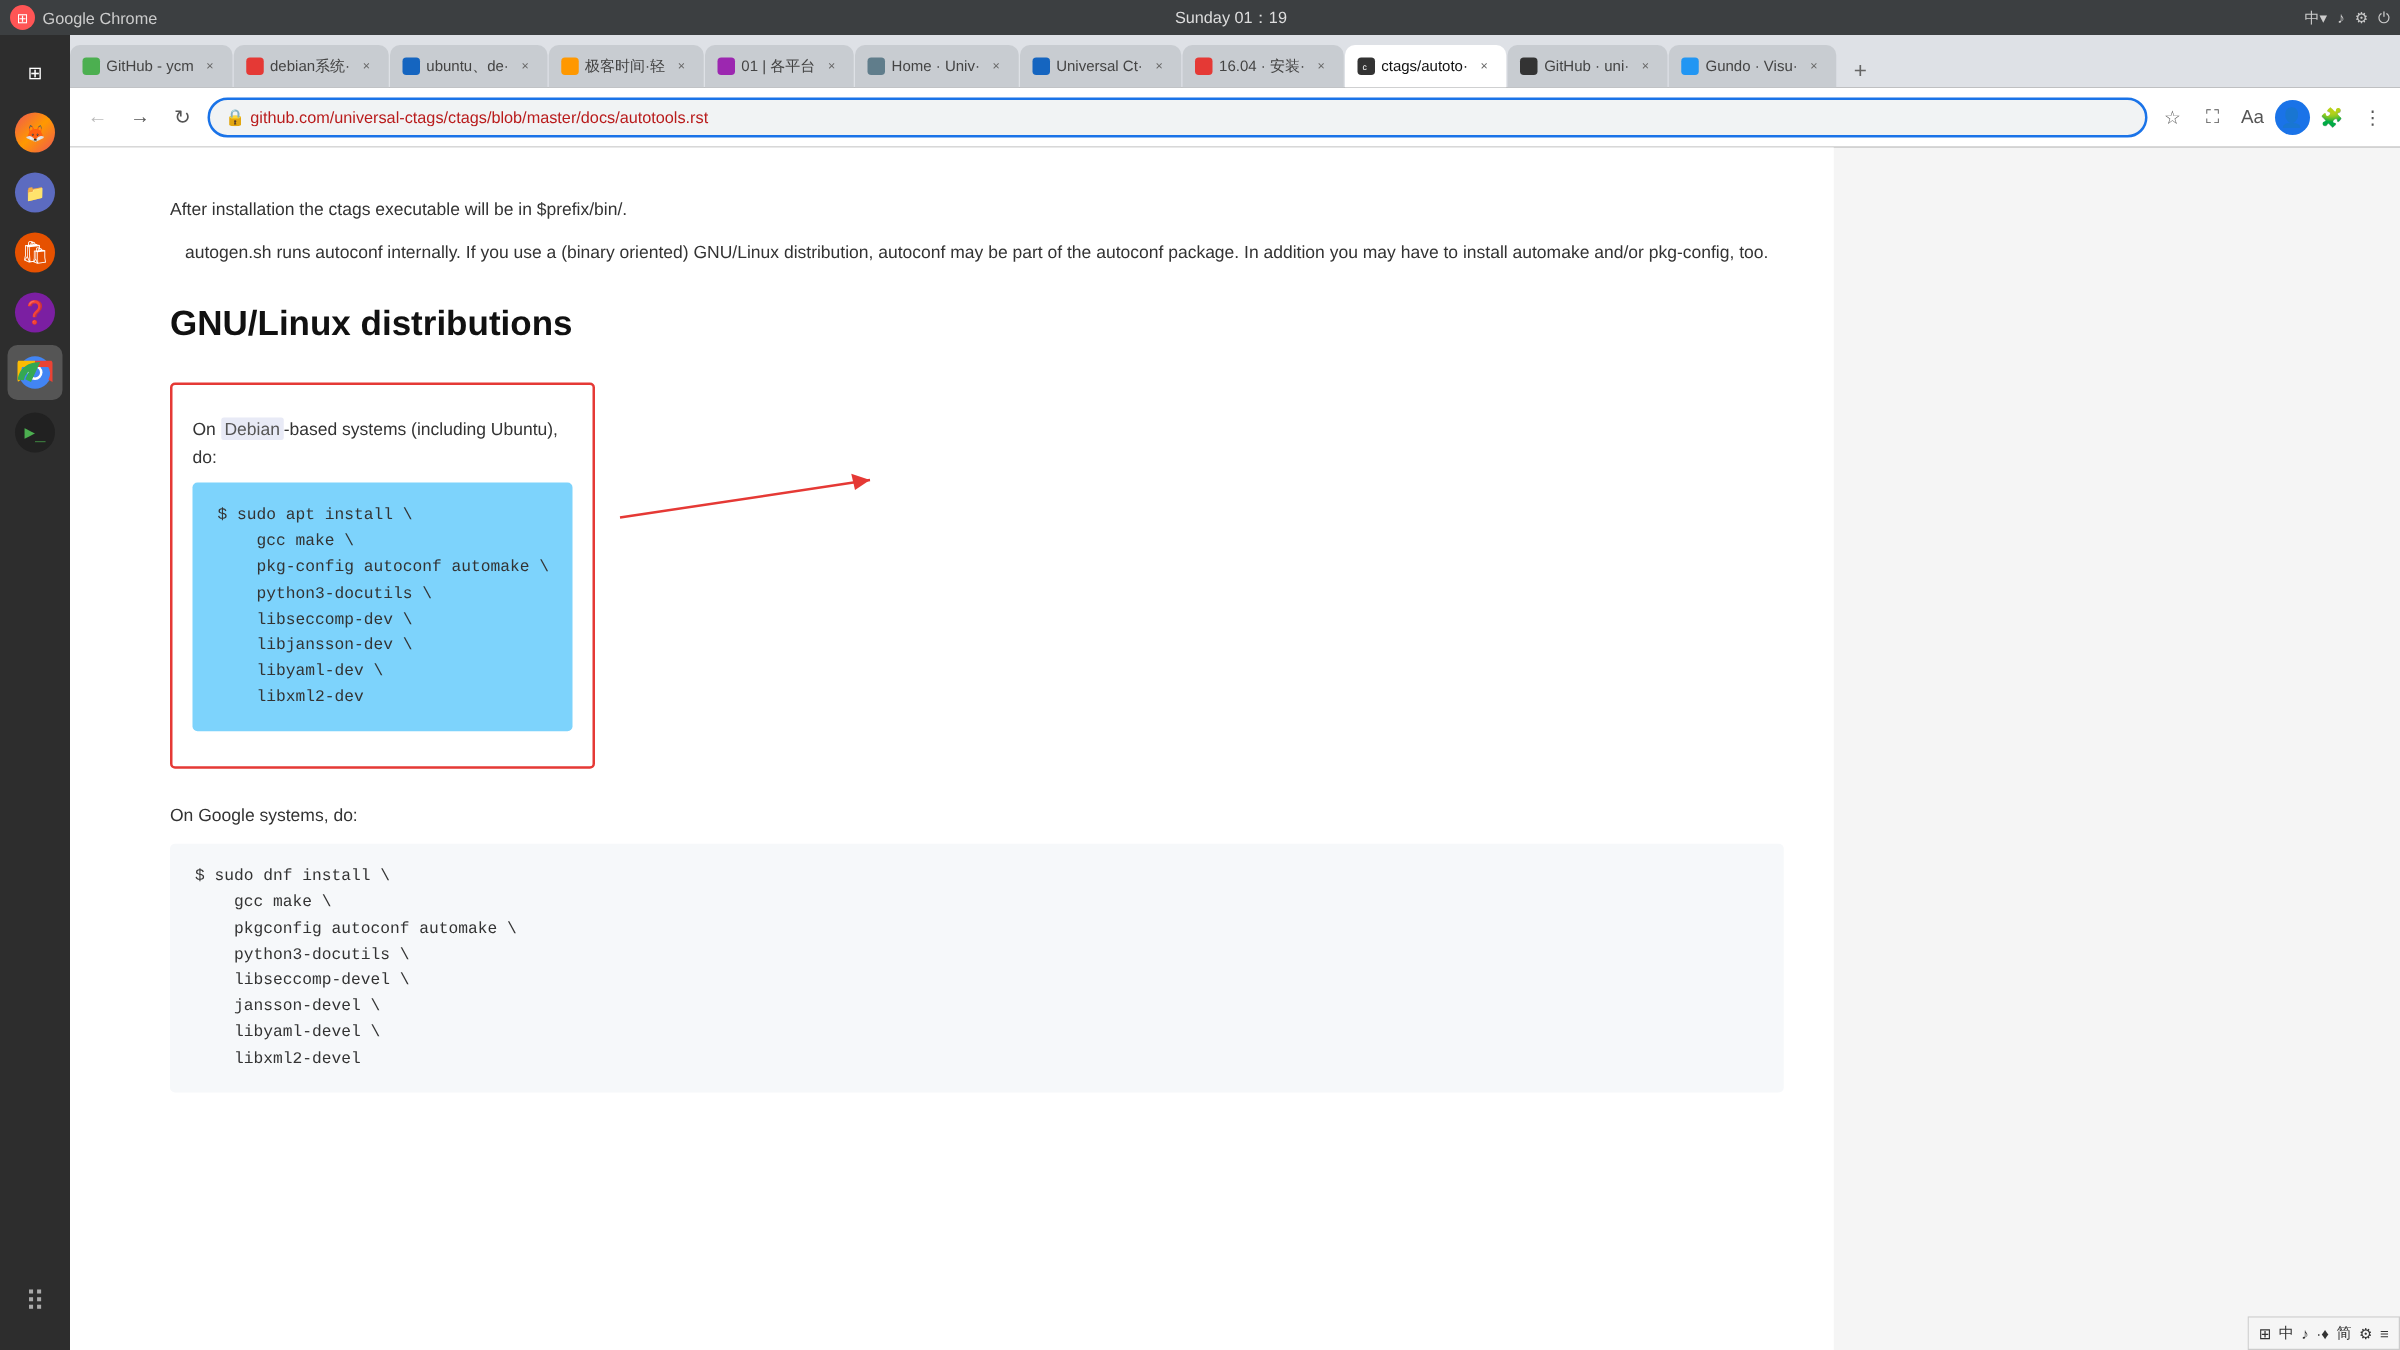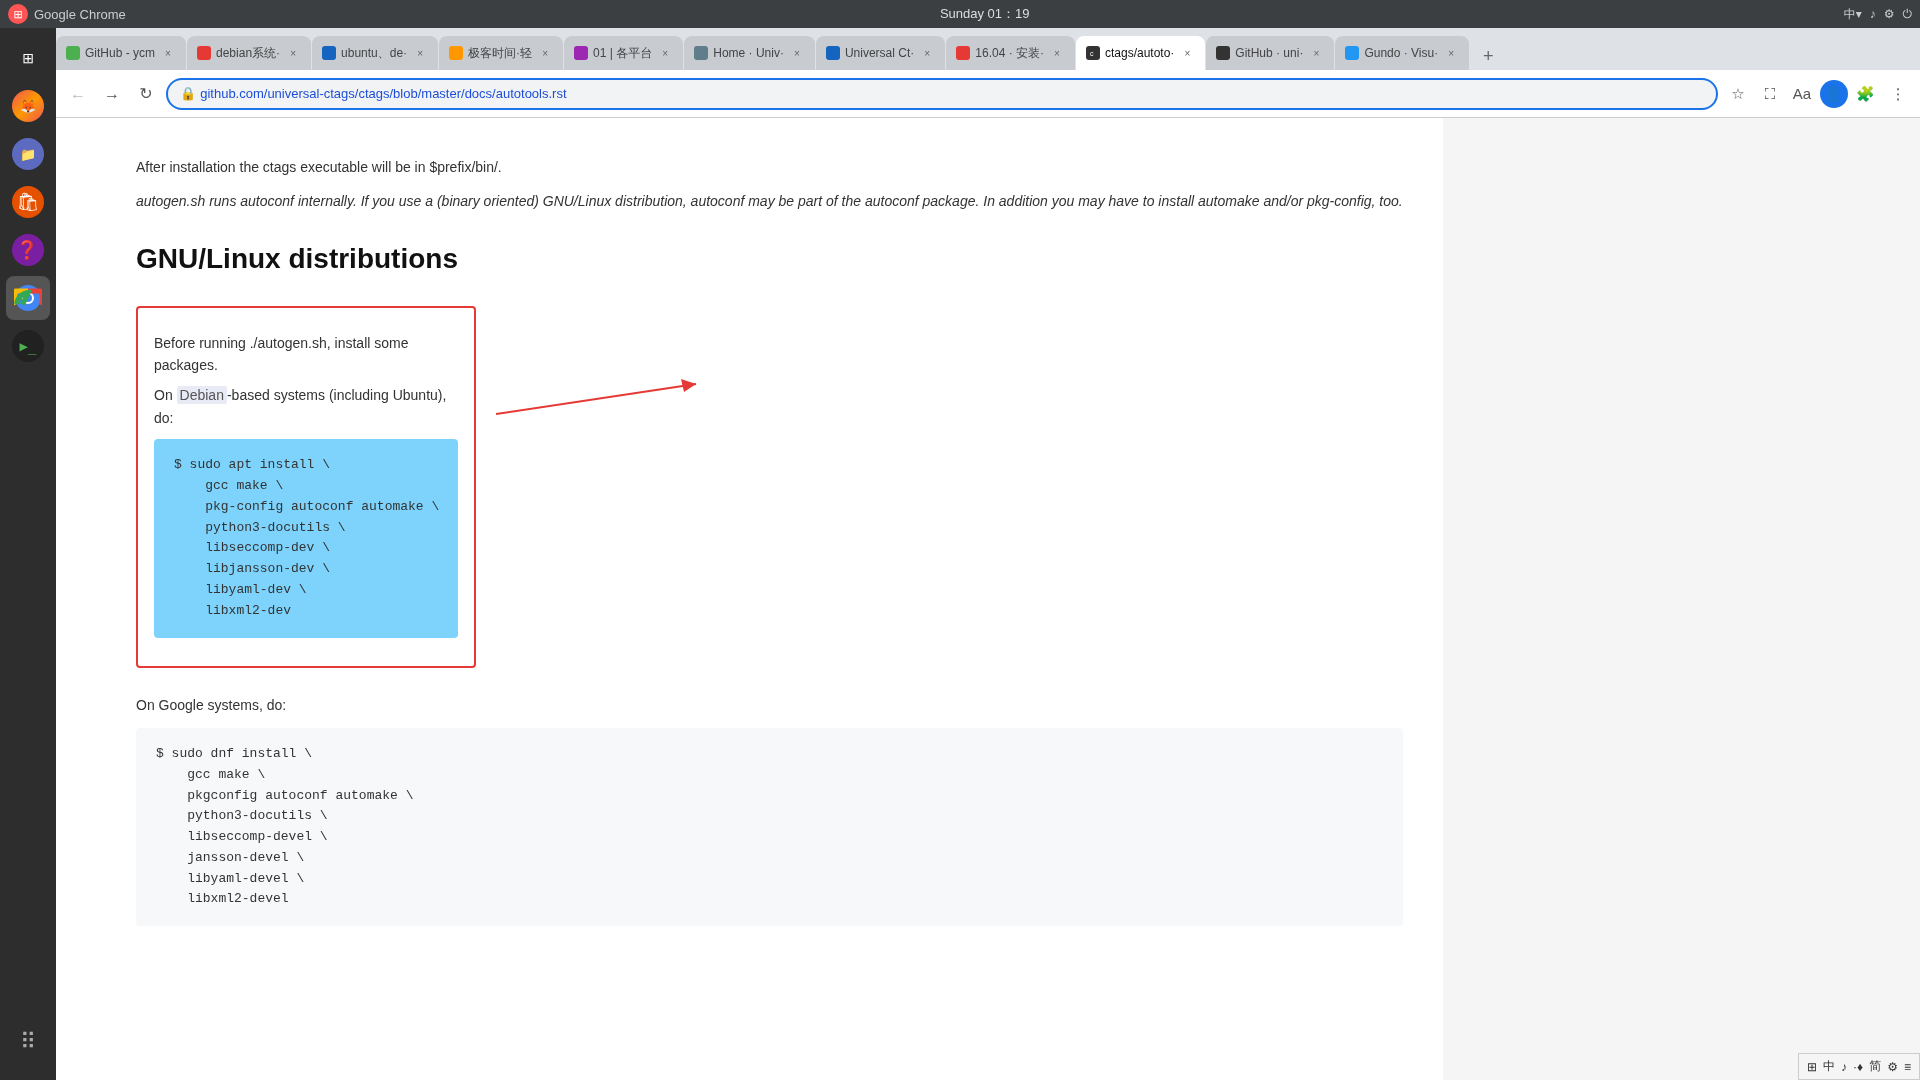--- a/index.html
+++ b/index.html
@@ -241,46 +241,45 @@
     </div>
     <div class="tab-new">+</div>
   </div>
 
   <div class="address-bar">
     <div class="nav-btn disabled">←</div>
     <div class="nav-btn">→</div>
     <div class="nav-btn">↻</div>
     <div class="url-bar">
       <span style="color:#666; margin-right:4px;">🔒</span>
-      <span style="color:#1d4ed8;">github.com/universal-ctags/ctags/blob/master/docs/autotools.rst</span>
+      <span style="color:#b91c1c;">github.com/universal-ctags/ctags/blob/master/docs/autotools.rst</span>
     </div>
     <div class="toolbar-right">
       <div class="toolbar-icon">☆</div>
       <div class="toolbar-icon">⛶</div>
       <div class="toolbar-icon">Aa</div>
       <div class="toolbar-icon" style="background:#1a73e8; color:white; border-radius:50%; width:28px; height:28px;">👤</div>
       <div class="toolbar-icon">🧩</div>
       <div class="toolbar-icon">⋮</div>
     </div>
   </div>
 
   <div style="display:flex; background:#f5f5f5; height: calc(1080px - 28px - 42px - 48px);">
 
     <div class="page-content" style="padding-left: 80px;">
 
 
       <p>After installation the ctags executable will be in $prefix/bin/.</p>
 
-      <p style="margin: 12px 0; font-style: italic;">autogen.sh runs autoconf internally. If you use a (binary oriented) GNU/Linux distribution, autoconf may be part of the autoconf package. In addition you may have to install automake and/or pkg-config, too.</p>
+      <p style="margin: 12px 12px;">autogen.sh runs autoconf internally. If you use a (binary oriented) GNU/Linux distribution, autoconf may be part of the autoconf package. In addition you may have to install automake and/or pkg-config, too.</p>
 
       <h2>GNU/Linux distributions</h2>
 
       <div class="content-row">
         <div class="highlighted-box">
-          <p>Before running ./autogen.sh, install some packages.</p>
           <p style="margin-top:8px;">
             On <span style="background:#e8eaf6; padding:1px 3px; border-radius:2px; color:#555;">Debian</span>-based systems (including Ubuntu), do:
           </p>
           <div class="code-block" style="margin-top:10px; background:#7dd3fc;">
             <pre>$ sudo apt install \
     gcc make \
     pkg-config autoconf automake \
     python3-docutils \
     libseccomp-dev \
     libjansson-dev \

